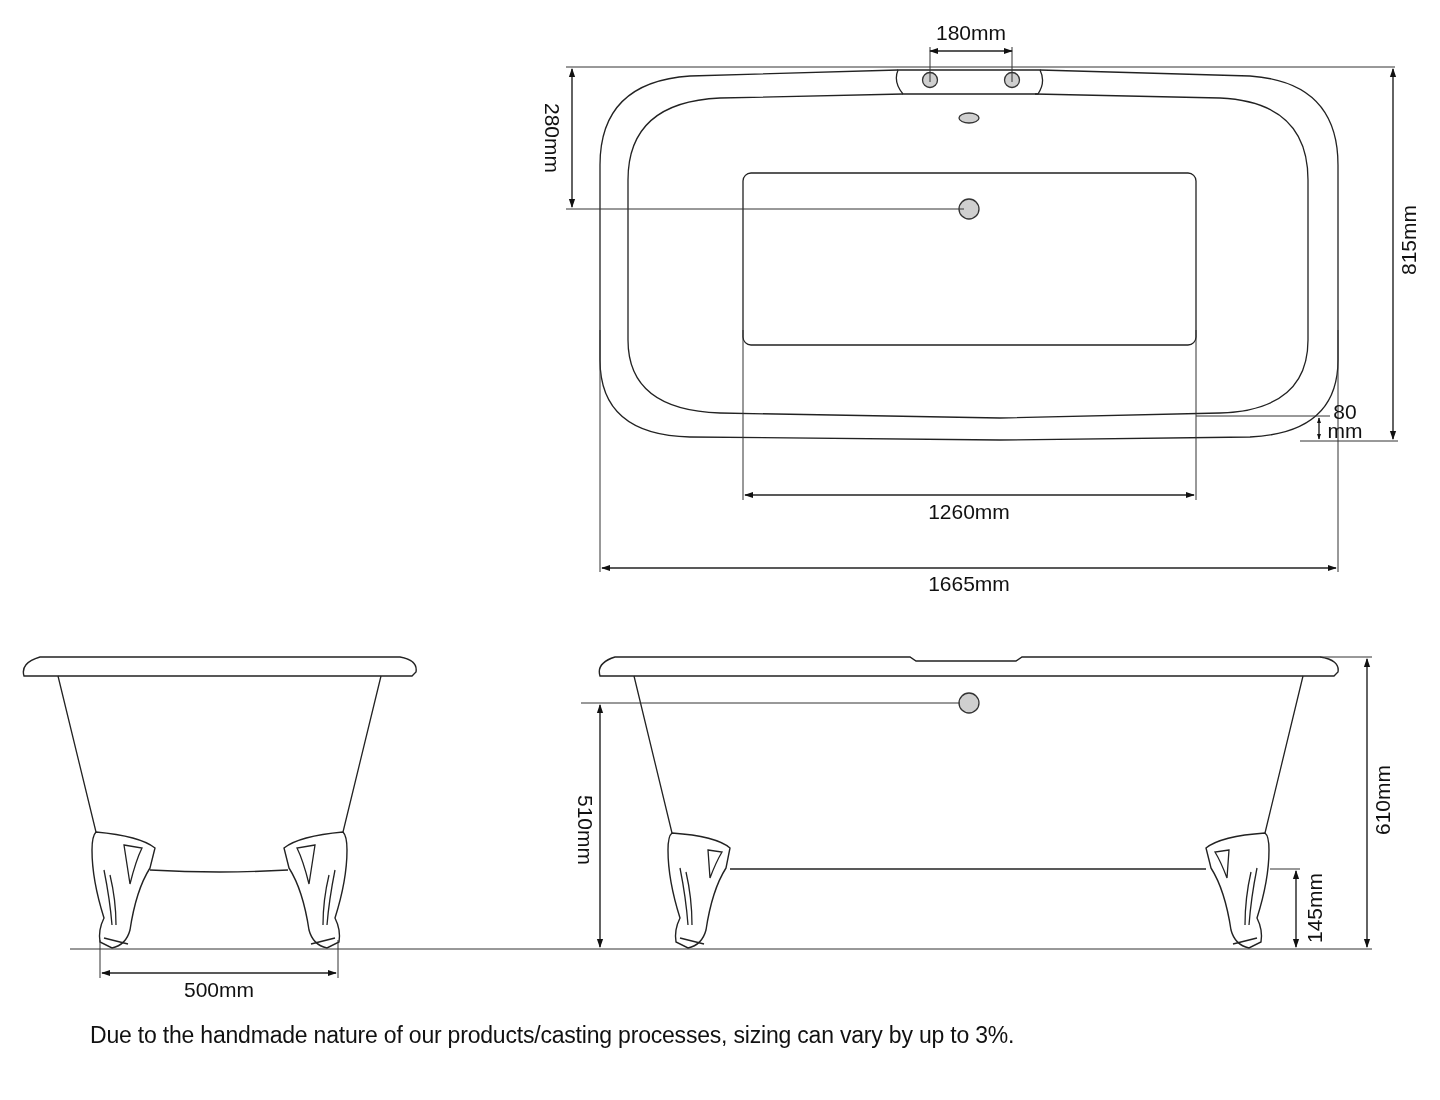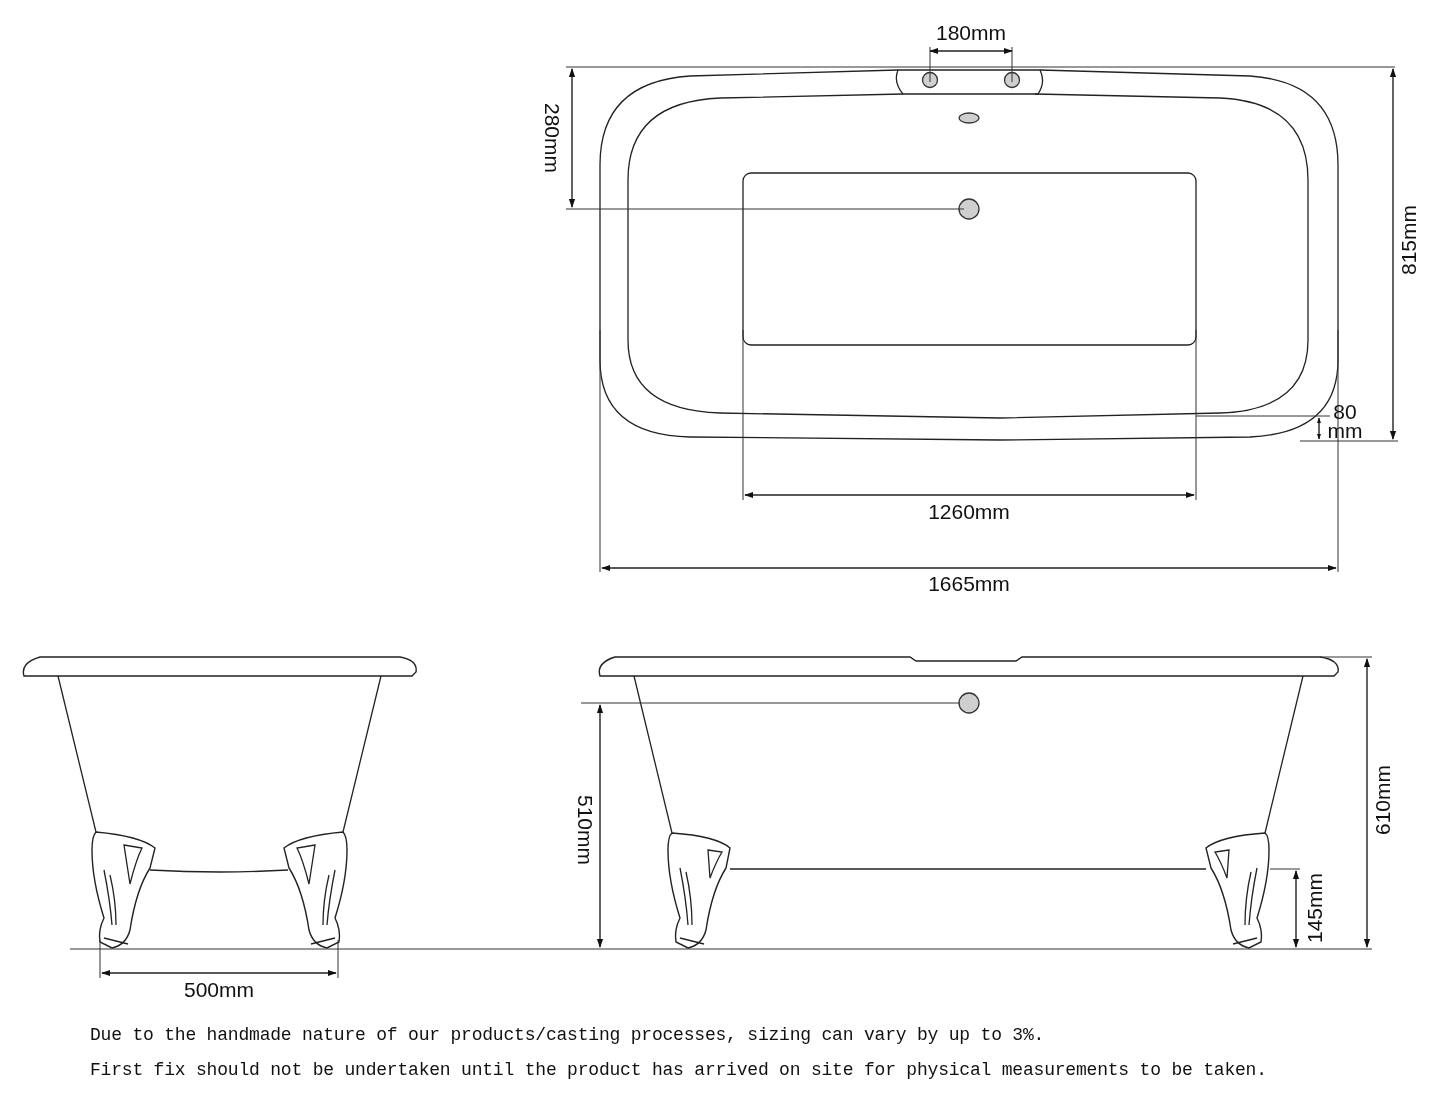--- a/index.html
+++ b/index.html
@@ -29,22 +29,22 @@
     .hole { stroke: #333; stroke-width: 1.3; fill: #cfcfcf; }
     .lbl {
       font-family: "Liberation Sans", sans-serif;
       font-size: 21px;
       fill: #111;
     }
     .notes {
       position: absolute;
       left: 90px;
       top: 1018px;
-      font-family: Liberation Mono, monospace;
-      font-size: 18px;
+      font-family: Liberation Sans, sans-serif;
+      font-size: 23px;
       line-height: 35px;
       color: #111;
       letter-spacing: -0.2px;
     }
     .notes div { white-space: nowrap; }
   </style>
 </head>
 <body>
 
 <svg id="drawing" viewBox="0 0 1440 1100" xmlns="http://www.w3.org/2000/svg">
@@ -166,14 +166,13 @@
 
     <line class="ext" x1="1320" y1="657" x2="1372" y2="657"></line>
     <line class="ext" x1="1320" y1="949" x2="1372" y2="949"></line>
     <line class="dim" x1="1367" y1="659" x2="1367" y2="947" marker-start="url(#arr)" marker-end="url(#arr)"></line>
     <text class="lbl" transform="translate(1390,800) rotate(-90)" text-anchor="middle">610mm</text>
   </g>
 </svg>
 
 <div class="notes">
   <div>Due to the handmade nature of our products/casting processes, sizing can vary by up to 3%.</div>
-  <div>First fix should not be undertaken until the product has arrived on site for physical measurements to be taken.</div>
 </div>
 
 </body></html>

